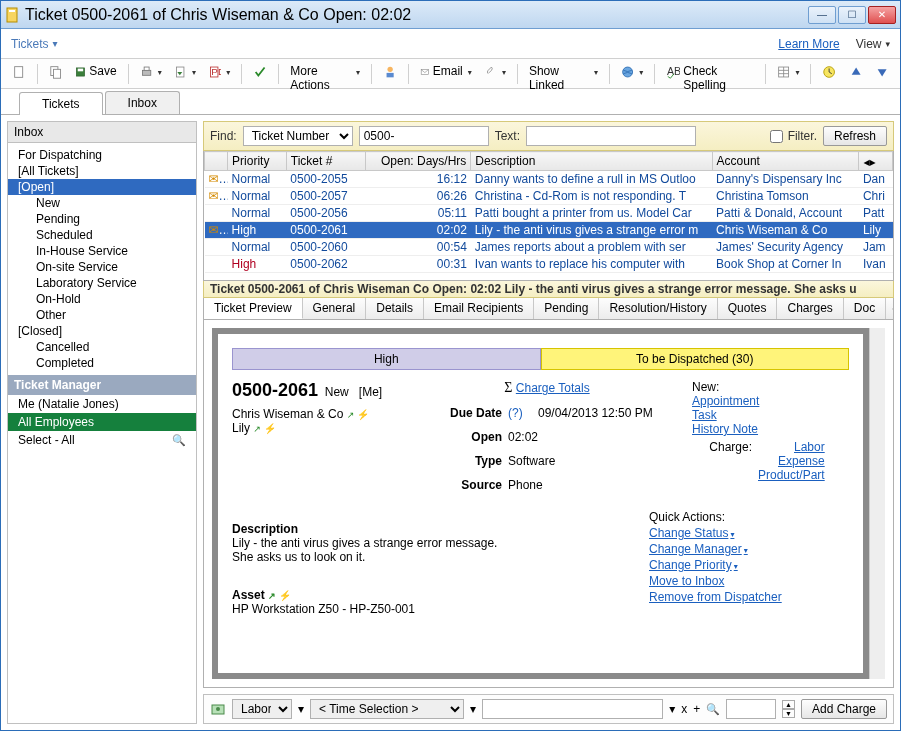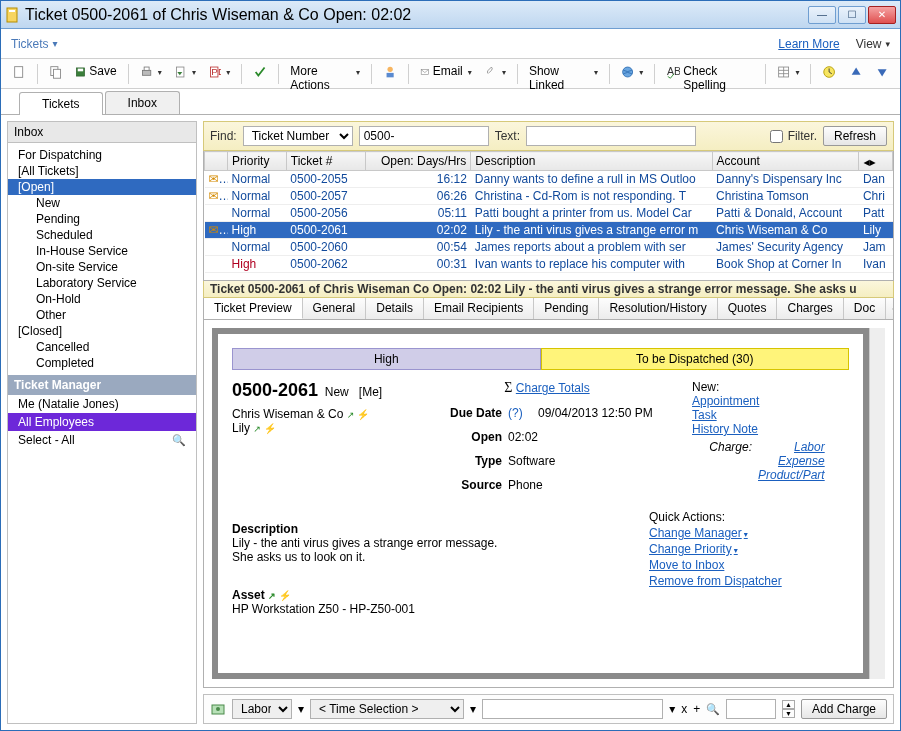--- a/index.html
+++ b/index.html
@@ -26,21 +26,21 @@
   .maintab.active { background:#fff; position:relative; top:1px;}
   .maincontent { flex:1; border-top:1px solid #b0b0b0; display:flex; overflow:hidden; padding:6px;}
   .sidebar { width:190px; border:1px solid #c0c0c0; display:flex; flex-direction:column; margin-right:6px;}
   .side-sec-title { background:#e8e8e8; padding:3px 6px; font-weight:normal; border-bottom:1px solid #c0c0c0;}
   .side-hdr { background:#9aa9bf; color:#fff; padding:3px 6px; font-weight:bold;}
   .side-list { padding:4px 0;}
   .side-item { padding:1px 10px; cursor:pointer; white-space:nowrap;}
   .side-item.indent1 { padding-left:28px;}
   .side-item.selected { background:#2f6ac0; color:#fff;}
   .side-mgr-item { padding:2px 10px; cursor:pointer; display:flex; justify-content:space-between; align-items:center;}
-  .side-mgr-item.selected { background:#6d28d9; color:#fff;}
+  .side-mgr-item.selected { background:#15803d; color:#fff;}
   .rightpane { flex:1; display:flex; flex-direction:column; overflow:hidden;}
   .findbar { background:linear-gradient(#fbf6dc,#f5eec2); border:1px solid #d6c97a; padding:4px 6px; display:flex; align-items:center; gap:6px;}
   .findbar label { color:#333;}
   .findbar select, .findbar input[type=text] { border:1px solid #b0b0b0; height:20px; padding:0 4px; background:#fff;}
   .findbar .btn { border:1px solid #999; background:linear-gradient(#fdfdfd,#e6e6e6); padding:2px 10px; border-radius:2px; cursor:pointer;}
   .grid { border:1px solid #b0b0b0; border-top:none; height:130px; overflow:hidden; position:relative;}
   .grid table { border-collapse:collapse; width:100%; table-layout:fixed;}
   .grid th { background:linear-gradient(#f7f7f7,#e7e7e7); border:1px solid #c8c8c8; padding:2px 4px; font-weight:normal; text-align:left; white-space:nowrap; overflow:hidden;}
   .grid td { border-bottom:1px solid #eee; padding:1px 4px; white-space:nowrap; overflow:hidden; text-overflow:ellipsis; color:#114a9c;}
   .grid tr.row td.priority-normal { color:#114a9c;}
@@ -435,21 +435,21 @@
                 </div>
             </div>
 
             <div class="prev-right">
               <div>New:</div>
               <div id="new-links">
                   <div><a class="link">Appointment</a></div>
                   <div><a class="link">Task</a></div>
                   <div><a class="link">History Note</a></div>
                 </div>
-              <div class="kv kv2" style="margin-top:4px;font-style:italic;">
+              <div class="kv kv2" style="margin-top:4px;">
                 <span class="k">Charge:</span>
                 <div id="charge-links" class="charge-lines-inner">
                     <div><a class="link">Labor</a></div>
                     <div><a class="link">Expense</a></div>
                     <div><a class="link">Product/Part</a></div>
                   </div>
               </div>
             </div>
           </div>
 
@@ -462,20 +462,21 @@
               <div class="section-h" style="margin-top:24px;">
                 <span>Asset</span>
                 <span class="popout">↗</span>
                 <span class="lightning">⚡</span>
               </div>
               <div>HP Workstation Z50 - HP-Z50-001</div>
             </div>
             <div style="width:200px;">
               <div>Quick Actions:</div>
               <div class="qa" id="qa-links">
+                  <a class="link caret-sm">Change Status</a>
                   <a class="link caret-sm">Change Manager</a>
                   <a class="link caret-sm">Change Priority</a>
                   <a class="link">Move to Inbox</a>
                   <a class="link">Remove from Dispatcher</a>
                 </div>
             </div>
           </div>
         </div>
         <div class="scrollbar-v"></div>
       </div>

